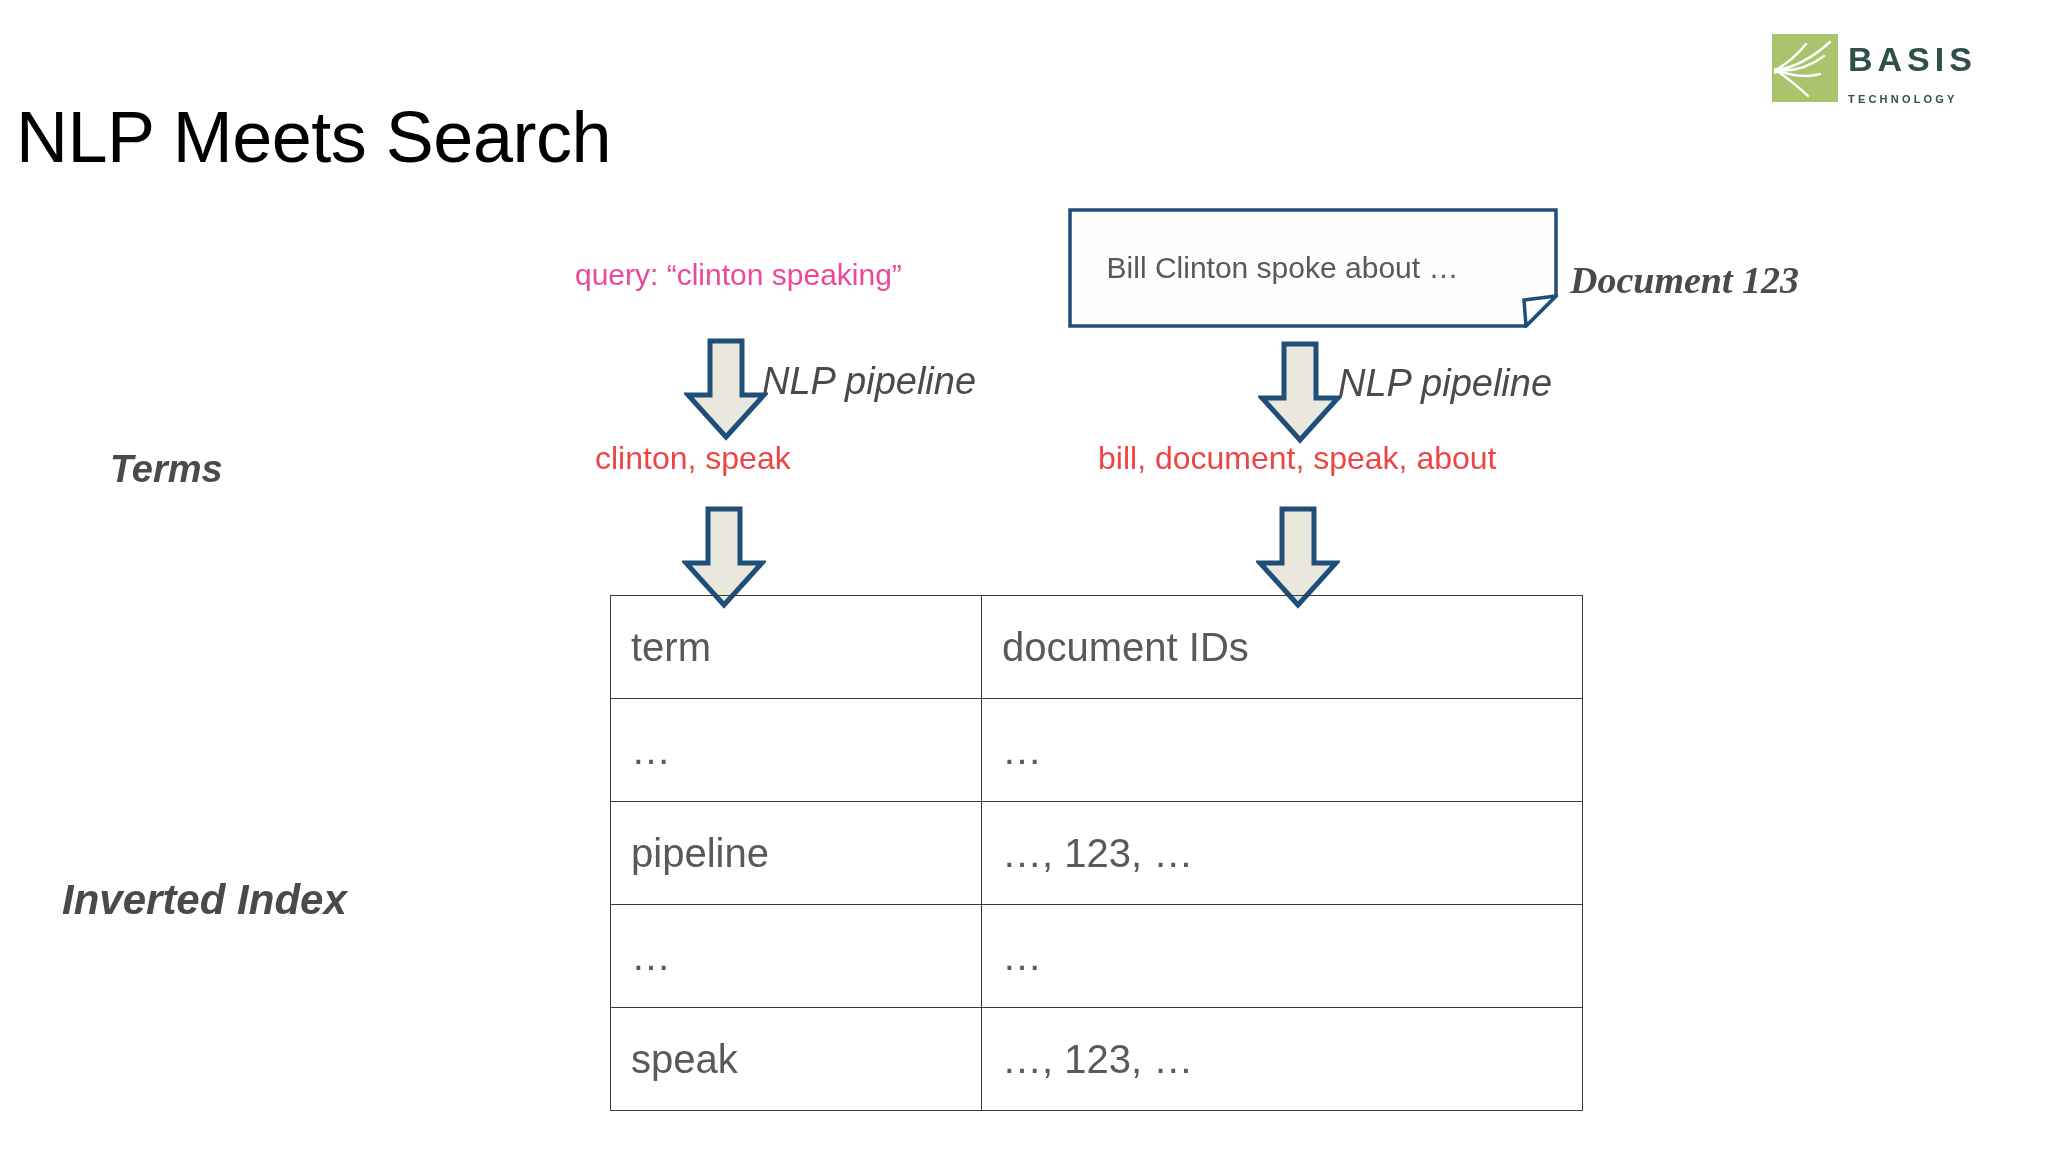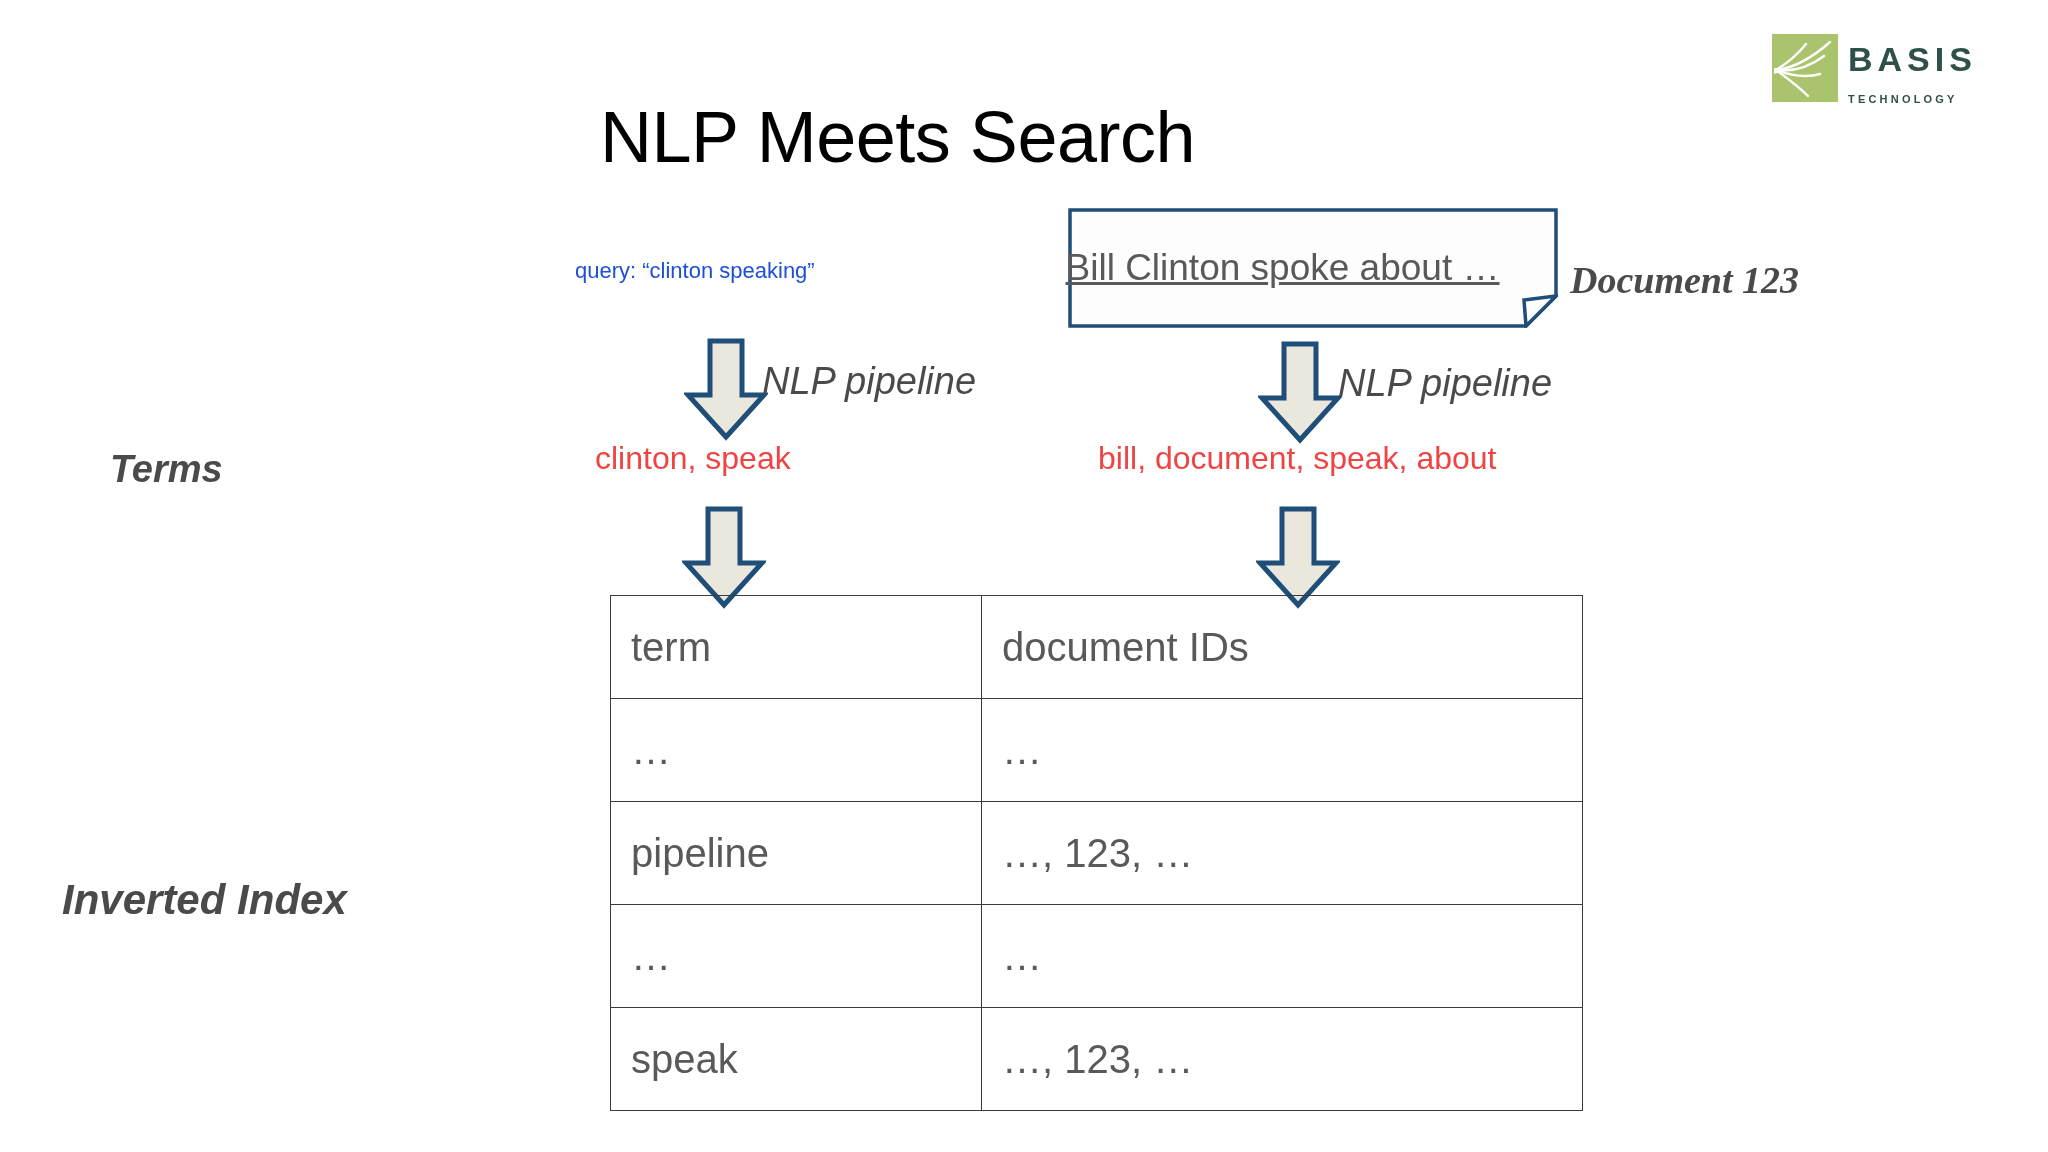--- a/index.html
+++ b/index.html
@@ -52,36 +52,35 @@
     font-weight: bold;
     letter-spacing: 3.2px;
     color: #2f4f4a;
     line-height: 1;
     margin-top: 18px;
   }
 
   
   #title {
     position: absolute;
-    left: 0;
+    left: 16px;
     top: 96px;
     width: 1795px;
-    text-align: center;
     font-size: 72px;
     color: #000000;
     letter-spacing: -0.5px;
   }
 
   
   #query-text {
     position: absolute;
     left: 575px;
     top: 258px;
-    font-size: 22px;
-    color: #1d4ed8;
+    font-size: 30px;
+    color: #ec4899;
     white-space: nowrap;
   }
 
   
   #doc-box {
     position: absolute;
     left: 1068px;
     top: 208px;
     width: 490px;
     height: 120px;
@@ -93,24 +92,23 @@
   }
   #doc-text {
     position: absolute;
     left: 0;
     top: 0;
     width: 429px;
     height: 120px;
     display: flex;
     align-items: center;
     justify-content: center;
-    font-size: 37px;
+    font-size: 30px;
     color: #595959;
     white-space: nowrap;
-    text-decoration: underline;
   }
   #doc-label {
     position: absolute;
     left: 1570px;
     top: 258px;
     font-size: 38px;
     font-weight: bold;
     font-style: italic;
     color: #4a4a4a;
     white-space: nowrap;

